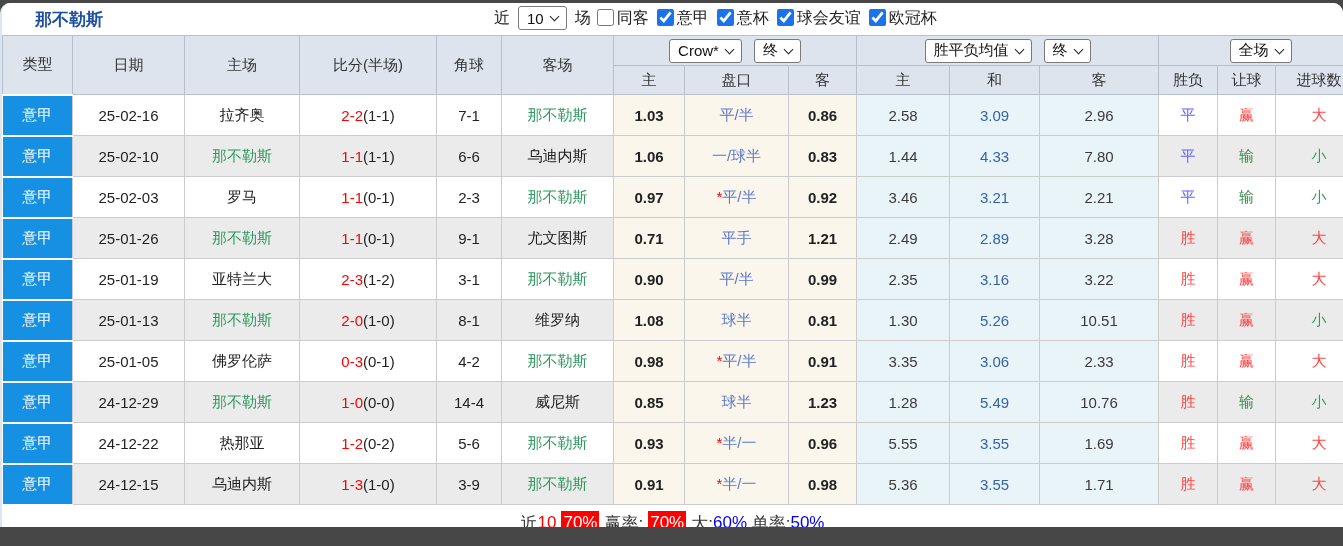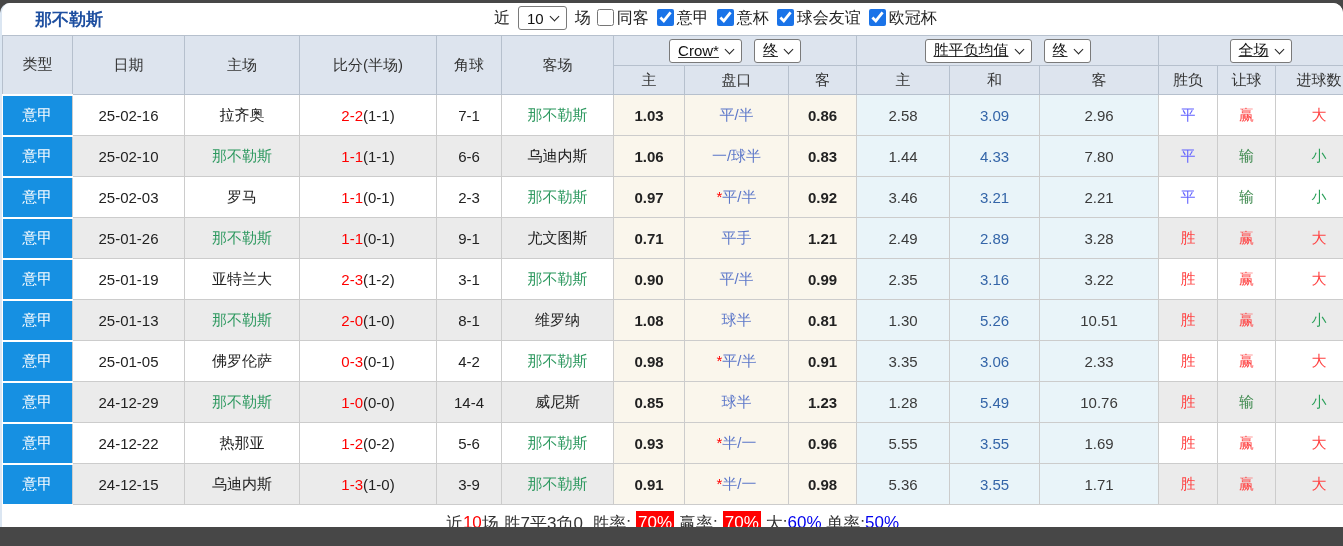--- a/index.html
+++ b/index.html
@@ -18,21 +18,21 @@
 
   
   table { border-collapse:collapse; table-layout:fixed; width:1360px; font-size:15px; }
   col.c1{width:70px} col.c2{width:112px} col.c3{width:115px} col.c4{width:137px} col.c5{width:65px}
   col.c6{width:112px} col.c7{width:71px} col.c8{width:104px} col.c9{width:68px} col.c10{width:93px}
   col.c11{width:90px} col.c12{width:119px} col.c13{width:59px} col.c14{width:58px} col.c15{width:87px}
   thead th { background:#dde4ee; color:#333; font-weight:normal; border:1px solid #b6c0cd; }
   thead tr.h1 th { height:30px; }
   thead tr.h2 th { height:29px; }
   thead th.span2 { height:59px; }
-  .selwrap { display:flex; justify-content:center; align-items:center; gap:12px;text-decoration:underline; }
+  .selwrap { display:flex; justify-content:center; align-items:center; gap:12px; }
   tbody td { height:41px; text-align:center; border:1px solid #ccc; color:#222; }
   tr.even td { background:#ebebeb; }
   tr.odd td { background:#ffffff; }
   td.c-league { background:#1690e2 !important; color:#fff; border-top:2px solid #fff; border-bottom:2px solid #fff; border-left:none; }
   td.c-odds { background:#faf6ec !important;font-weight:bold; }
   td.c-avg { background:#e9f4f9 !important; color:#3a3a3a; }
   td.c-draw { color:#3465a8 !important; }
   td.c-handicap { background:#faf6ec !important; color:#5c77c9; }
   .star { color:#f00; }
   .score { color:#f00; }
@@ -309,15 +309,15 @@
           <td class="c-avg">5.36</td>
           <td class="c-avg c-draw">3.55</td>
           <td class="c-avg">1.71</td>
           <td class="t-win">胜</td>
           <td class="t-win">赢</td>
           <td class="t-big">大</td>
         </tr>
       </tbody>
   </table>
 
-  <div class="footer" id="footer"><span class="">近</span><span class="f-red">10</span><span class="">场,胜7平3负0, 胜率:</span><span class="f-badge">70%</span><span class="">赢率:</span><span class="f-badge">70%</span><span class="">大:</span><span class="f-blue">60%</span><span class=""> 单率:</span><span class="f-blue">50%</span></div>
+  <div class="footer" id="footer"><span class="">近</span><span class="f-red">10</span><span class="f-badge">70%</span><span class="">赢率:</span><span class="f-badge">70%</span><span class="">大:</span><span class="f-blue">60%</span><span class=""> 单率:</span><span class="f-blue">50%</span></div>
   <div class="bottomline"></div>
 </div>
 
 </body></html>

